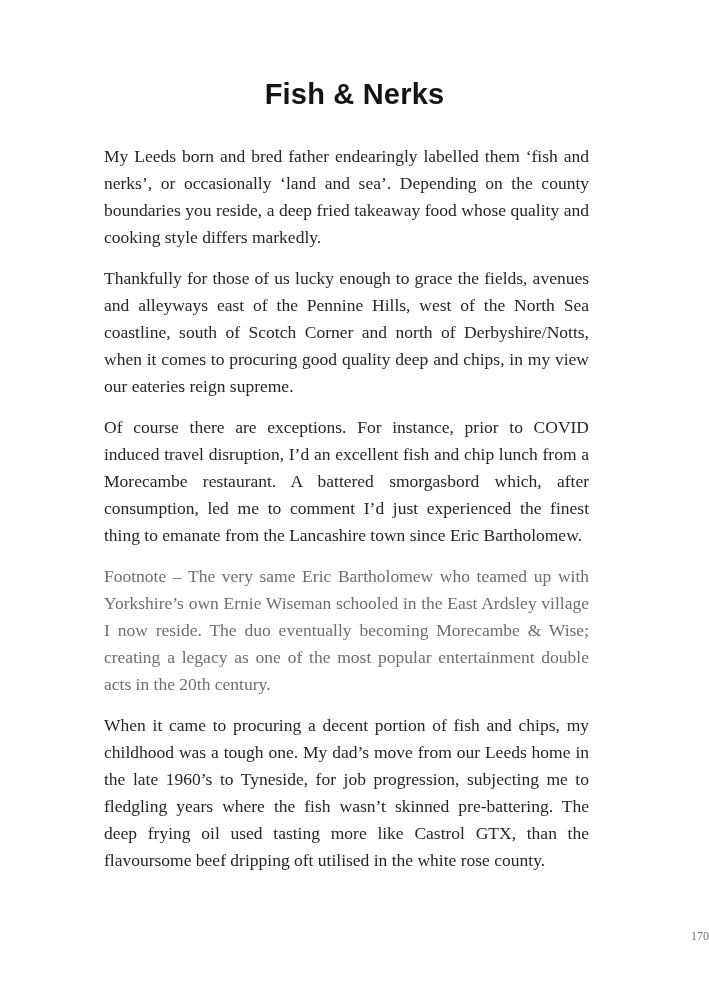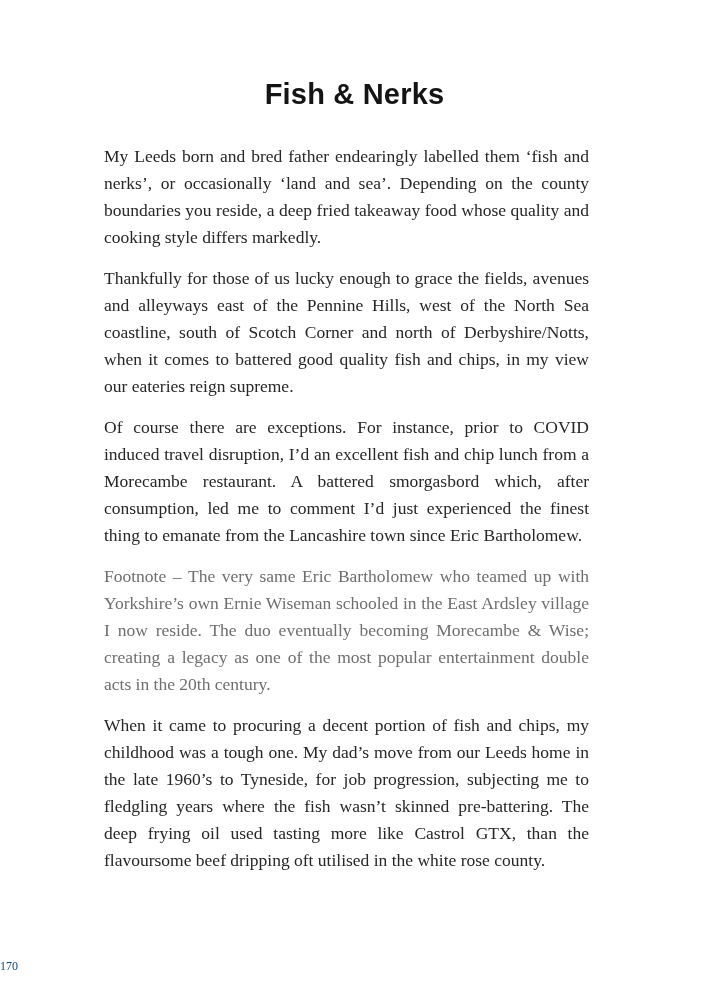--- a/index.html
+++ b/index.html
@@ -38,38 +38,38 @@
     line-height: 27px;
     text-align: justify;
     text-justify: inter-word;
     margin: 0 16px 14px 0;
   }
   .para.italic {
     color: #6e6e6e;
   }
   .page-number {
     position: absolute;
-    bottom: 18px;
+    bottom: 48px;
     left: 0;
     width: 100%;
-    text-align: left;
+    text-align: right;
     font-size: 12px;
-    color: #0c4a6e;
+    color: #737373;
   }
 </style>
 </head>
 <body>
 
 <div class="sheet">
 
   <h1 class="title">Fish &amp; Nerks</h1>
 
   <div class="body-text">
     <p class="para">My Leeds born and bred father endearingly labelled them ‘fish and nerks’, or occasionally ‘land and sea’. Depending on the county boundaries you reside, a deep fried takeaway food whose quality and cooking style differs markedly.</p>
-    <p class="para">Thankfully for those of us lucky enough to grace the fields, avenues and alleyways east of the Pennine Hills, west of the North Sea coastline, south of Scotch Corner and north of Derbyshire/Notts, when it comes to battered good quality fish and chips, in my view our eateries reign supreme.</p>
+    <p class="para">Thankfully for those of us lucky enough to grace the fields, avenues and alleyways east of the Pennine Hills, west of the North Sea coastline, south of Scotch Corner and north of Derbyshire/Notts, when it comes to procuring good quality deep and chips, in my view our eateries reign supreme.</p>
     <p class="para">Of course there are exceptions. For instance, prior to COVID induced travel disruption, I’d an excellent fish and chip lunch from a Morecambe restaurant. A battered smorgasbord which, after consumption, led me to comment I’d just experienced the finest thing to emanate from the Lancashire town since Eric Bartholomew.</p>
     <p class="para italic">Footnote – The very same Eric Bartholomew who teamed up with Yorkshire’s own Ernie Wiseman schooled in the East Ardsley village I now reside. The duo eventually becoming Morecambe &amp; Wise; creating a legacy as one of the most popular entertainment double acts in the 20th century.</p>
     <p class="para">When it came to procuring a decent portion of fish and chips, my childhood was a tough one. My dad’s move from our Leeds home in the late 1960’s to Tyneside, for job progression, subjecting me to fledgling years where the fish wasn’t skinned pre-battering. The deep frying oil used tasting more like Castrol GTX, than the flavoursome beef dripping oft utilised in the white rose county.</p>
   </div>
 
   <div class="page-number">170</div>
 
 </div>
 
 </body></html>

